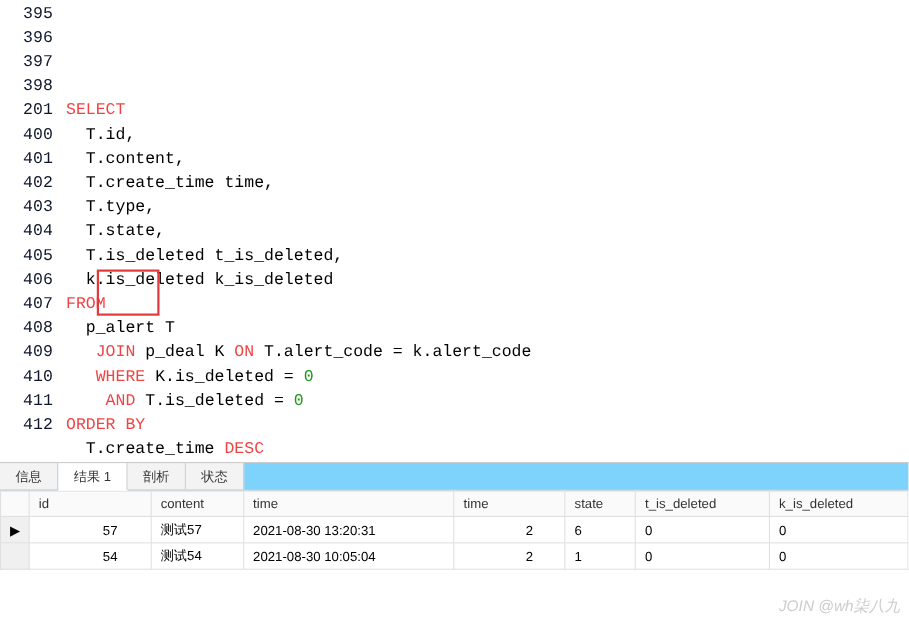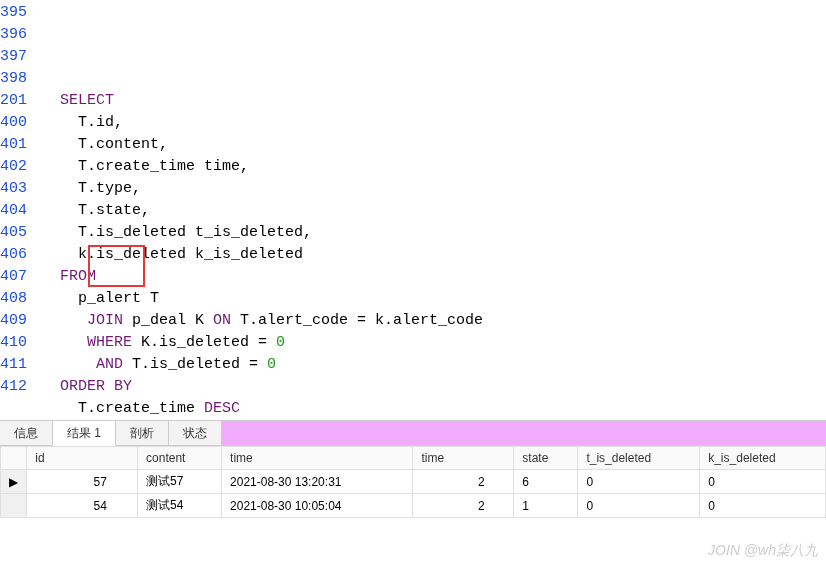--- a/index.html
+++ b/index.html
@@ -12,56 +12,56 @@
       overflow: hidden;
       position: relative;
     }
     .editor-area {
       display: flex;
       height: 420px;
       overflow: hidden;
     }
     .gutter {
       width: 60px;
-      text-align: left;
-      color: #1d4ed8;
+      text-align: right;
+      color: #0f172a;
       font-family: "Consolas", "Courier New", monospace;
       font-size: 15px;
       line-height: 22px;
       padding-right: 12px;
       padding-top: 2px;
       user-select: none;
       background: #fff;
     }
     .code {
       flex: 1;
       font-family: "Consolas", "Courier New", monospace;
       font-size: 15px;
       line-height: 22px;
       padding-top: 2px;
       white-space: pre;
       color: #000;
       position: relative;
     }
-    .kw { color: #701a75; }
+    .kw { color: #ef4444; }
     .num { color: #1a9919; }
     .highlight-box {
       position: absolute;
       left: 28px;
       top: 245px;
       width: 57px;
       height: 42px;
       border: 2px solid #e4393c;
       pointer-events: none;
     }
     .tabs {
       display: flex;
       border-top: 1px solid #ccc;
       border-bottom: 1px solid #ccc;
-      background: #f0abfc;
+      background: #7dd3fc;
       height: 26px;
       align-items: stretch;
     }
     .tab {
       padding: 4px 14px;
       font-size: 12px;
       border-right: 1px solid #ccc;
       background: #f3f3f3;
       cursor: pointer;
       color: #333;

